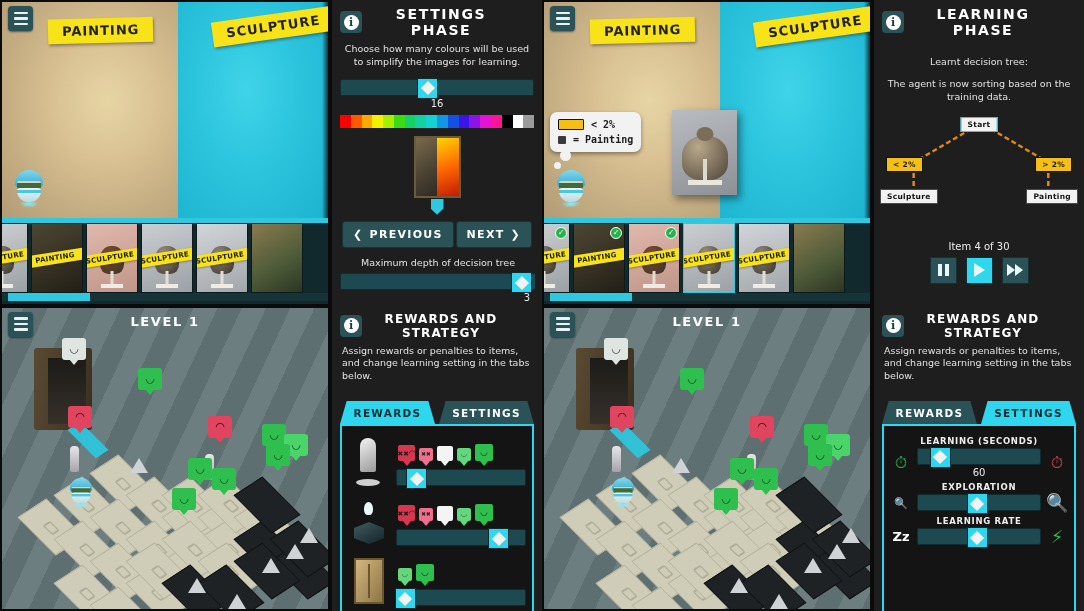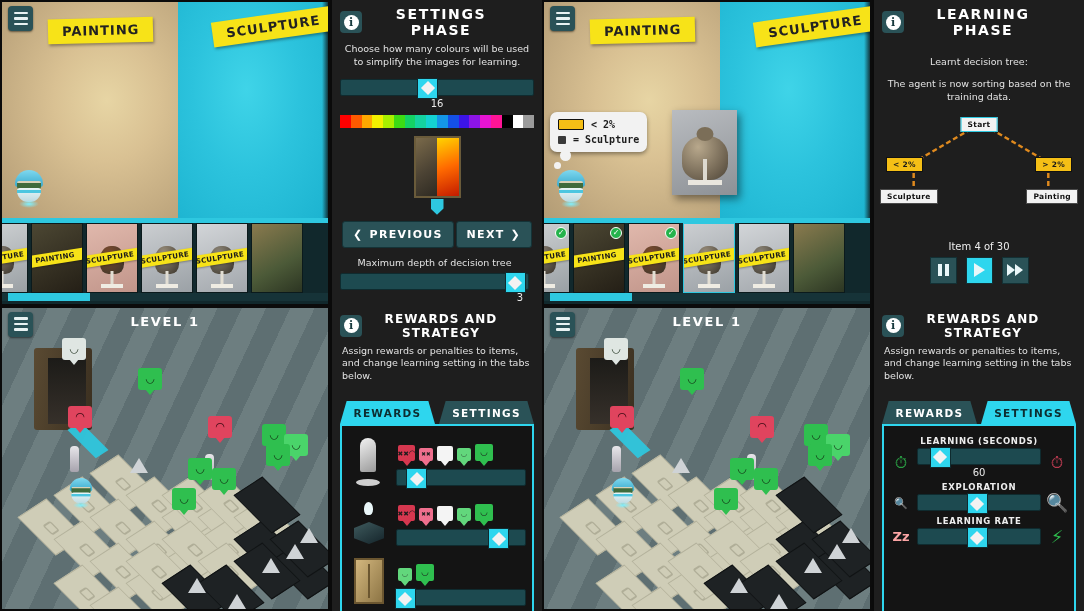--- a/index.html
+++ b/index.html
@@ -334,21 +334,21 @@
         <div class="btn">
           <span>❮</span>
           <span>PREVIOUS</span>
         </div>
         <div class="btn">
           <span>NEXT</span>
           <span>❯</span>
         </div>
       </div>
 
-      <div style="padding:9px 13px 0 8px;">
+      <div style="padding:9px 6px 0 8px;">
         <div class="p-sub" style="padding:0 0 4px 0;">Maximum depth of decision tree</div>
         <div class="slider">
           <div class="knob" id="knob-depth" style="left: calc(93% - 10px);"></div>
         </div>
         <div class="sl-val right">3</div>
       </div>
 
     </div>
   </div>
 
@@ -374,21 +374,21 @@
           <div class="pedestal"></div>
       </div>
 
       <div class="bubble" style="left:8px; top:112px;">
         <div class="row">
           <span class="swatch"></span>
           <span>&lt; 2%</span>
         </div>
         <div class="row">
           <span class="swatch sm"></span>
-          <span>= Sculpture</span>
+          <span>= Painting</span>
         </div>
         <div class="tail1"></div>
           <div class="tail2"></div>
       </div>
 
       <div class="robot" style="left:12px; top:170px;">
         <div class="head"></div>
           <div class="visor"></div>
           <div class="body"></div>
         <div class="stripe"></div>
@@ -858,21 +858,21 @@
                 <div class="slider">
                   <div class="knob" style="left: calc(48% - 10px);"></div>
                 </div>
               </div>
               <div class="st-ico"><span style="color:#fff;font-size:18px">🔍</span></div>
             </div>
           </div>
           <div style="margin-top: 4px;">
             <div class="st-label">LEARNING RATE</div>
             <div class="st-row">
-              <div class="st-ico"><span style="color:#fca5a5;font-size:13px;font-weight:700">Zz</span></div>
+              <div class="st-ico"><span style="color:#ffffff;font-size:13px;font-weight:700">Zz</span></div>
               <div class="st-mid">
                 <div class="slider">
                   <div class="knob" style="left: calc(48% - 10px);"></div>
                 </div>
               </div>
               <div class="st-ico"><span style="color:#2fbf4f;font-size:18px">⚡</span></div>
             </div>
           </div>
         </div>
 

